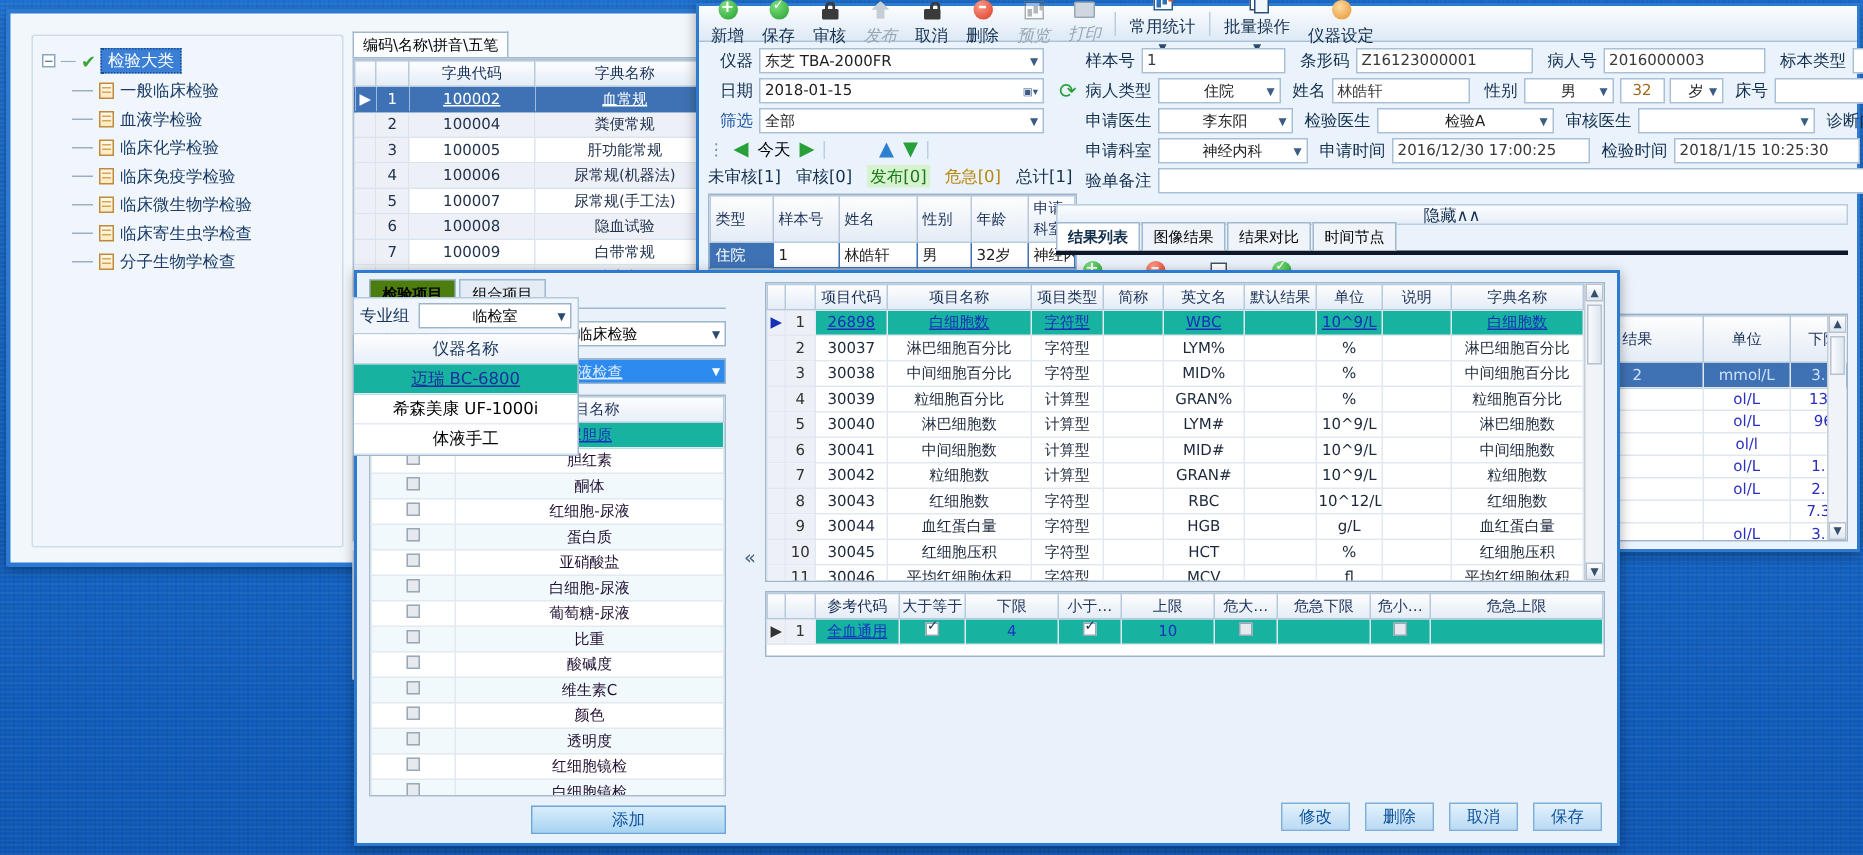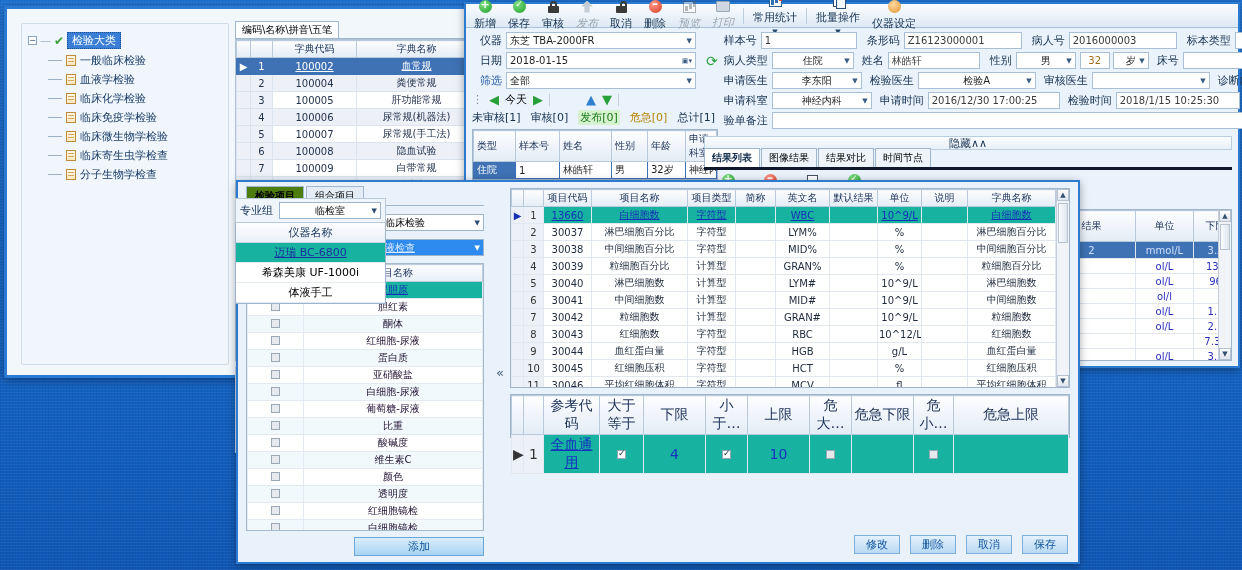--- a/index.html
+++ b/index.html
@@ -146,21 +146,21 @@
   .addbtn { margin:6px 0 0 auto; width:130px; height:19px; background:linear-gradient(180deg,#d9edfb,#a7d4f2); border:1px solid #6aa6d8; color:#10539e; font-size:11px; display:flex; align-items:center; justify-content:center;}
   .cd-mid { width:20px; display:flex; align-items:center; justify-content:center; color:#45627f; font-size:13px; }
   .cd-right { flex:1; padding:6px 8px 6px 0; display:flex; flex-direction:column; }
   .dictwrap { border:1px solid #9fb5cc; background:#fff; position:relative; height:200px; overflow:hidden;}
   table.dg { border-collapse:collapse; width:100%; font-size:10px; table-layout:fixed; }
   table.dg th { background:linear-gradient(180deg,#fdfdfe,#e3ecf6); border:1px solid #b8c9dc; font-weight:normal; height:14px; color:#1b3158;}
   table.dg td { border:1px solid #e1e8f0; height:13px; text-align:center; color:#1d2a3c; overflow:hidden; white-space:nowrap;}
   table.dg tr.on td { background:#17b2a0; color:#1730b8; }
   table.dg tr.on td.u { text-decoration:underline; }
   .refwrap { border:1px solid #9fb5cc; background:#fff; margin-top:6px; height:44px; }
-  table.rf { border-collapse:collapse; width:100%; font-size:14px; table-layout:fixed;}
+  table.rf { border-collapse:collapse; width:100%; font-size:10px; table-layout:fixed;}
   table.rf th { background:linear-gradient(180deg,#fdfdfe,#e3ecf6); border:1px solid #b8c9dc; font-weight:normal; height:14px; color:#1b3158;}
   table.rf td { border:1px solid #e1e8f0; height:14px; text-align:center; }
   table.rf tr.on td { background:#17b2a0; color:#1634c0; }
   .cd-footer { margin-top:auto; display:flex; justify-content:flex-end; gap:10px; padding:6px 2px 2px 0;}
   .fbtn { width:46px; height:19px; background:linear-gradient(180deg,#e4f1fc,#b9daf3); border:1px solid #7fb0dc; color:#10539e; font-size:11px; display:flex; align-items:center; justify-content:center;}
   .mono { font-family:"DejaVu Sans Mono","Liberation Mono",monospace; }
 </style>
 </head>
 <body>
 
@@ -944,21 +944,21 @@
                 <th>默认结果</th>
                 <th>单位</th>
                 <th>说明</th>
                 <th>字典名称</th>
               </tr>
             </thead>
           <tbody id="dgBody">
               <tr class="on">
                 <td style="background:#eef0f8">▶</td>
                 <td style="background:#eef0f8;color:#333">1</td>
-                <td class=" u">13660</td>
+                <td class=" u">26898</td>
                 <td class=" u">白细胞数</td>
                 <td class=" u">字符型</td>
                 <td></td>
                 <td class=" u">WBC</td>
                 <td></td>
                 <td class=" u">10^9/L</td>
                 <td></td>
                 <td class=" u">白细胞数</td>
               </tr>
               <tr>

